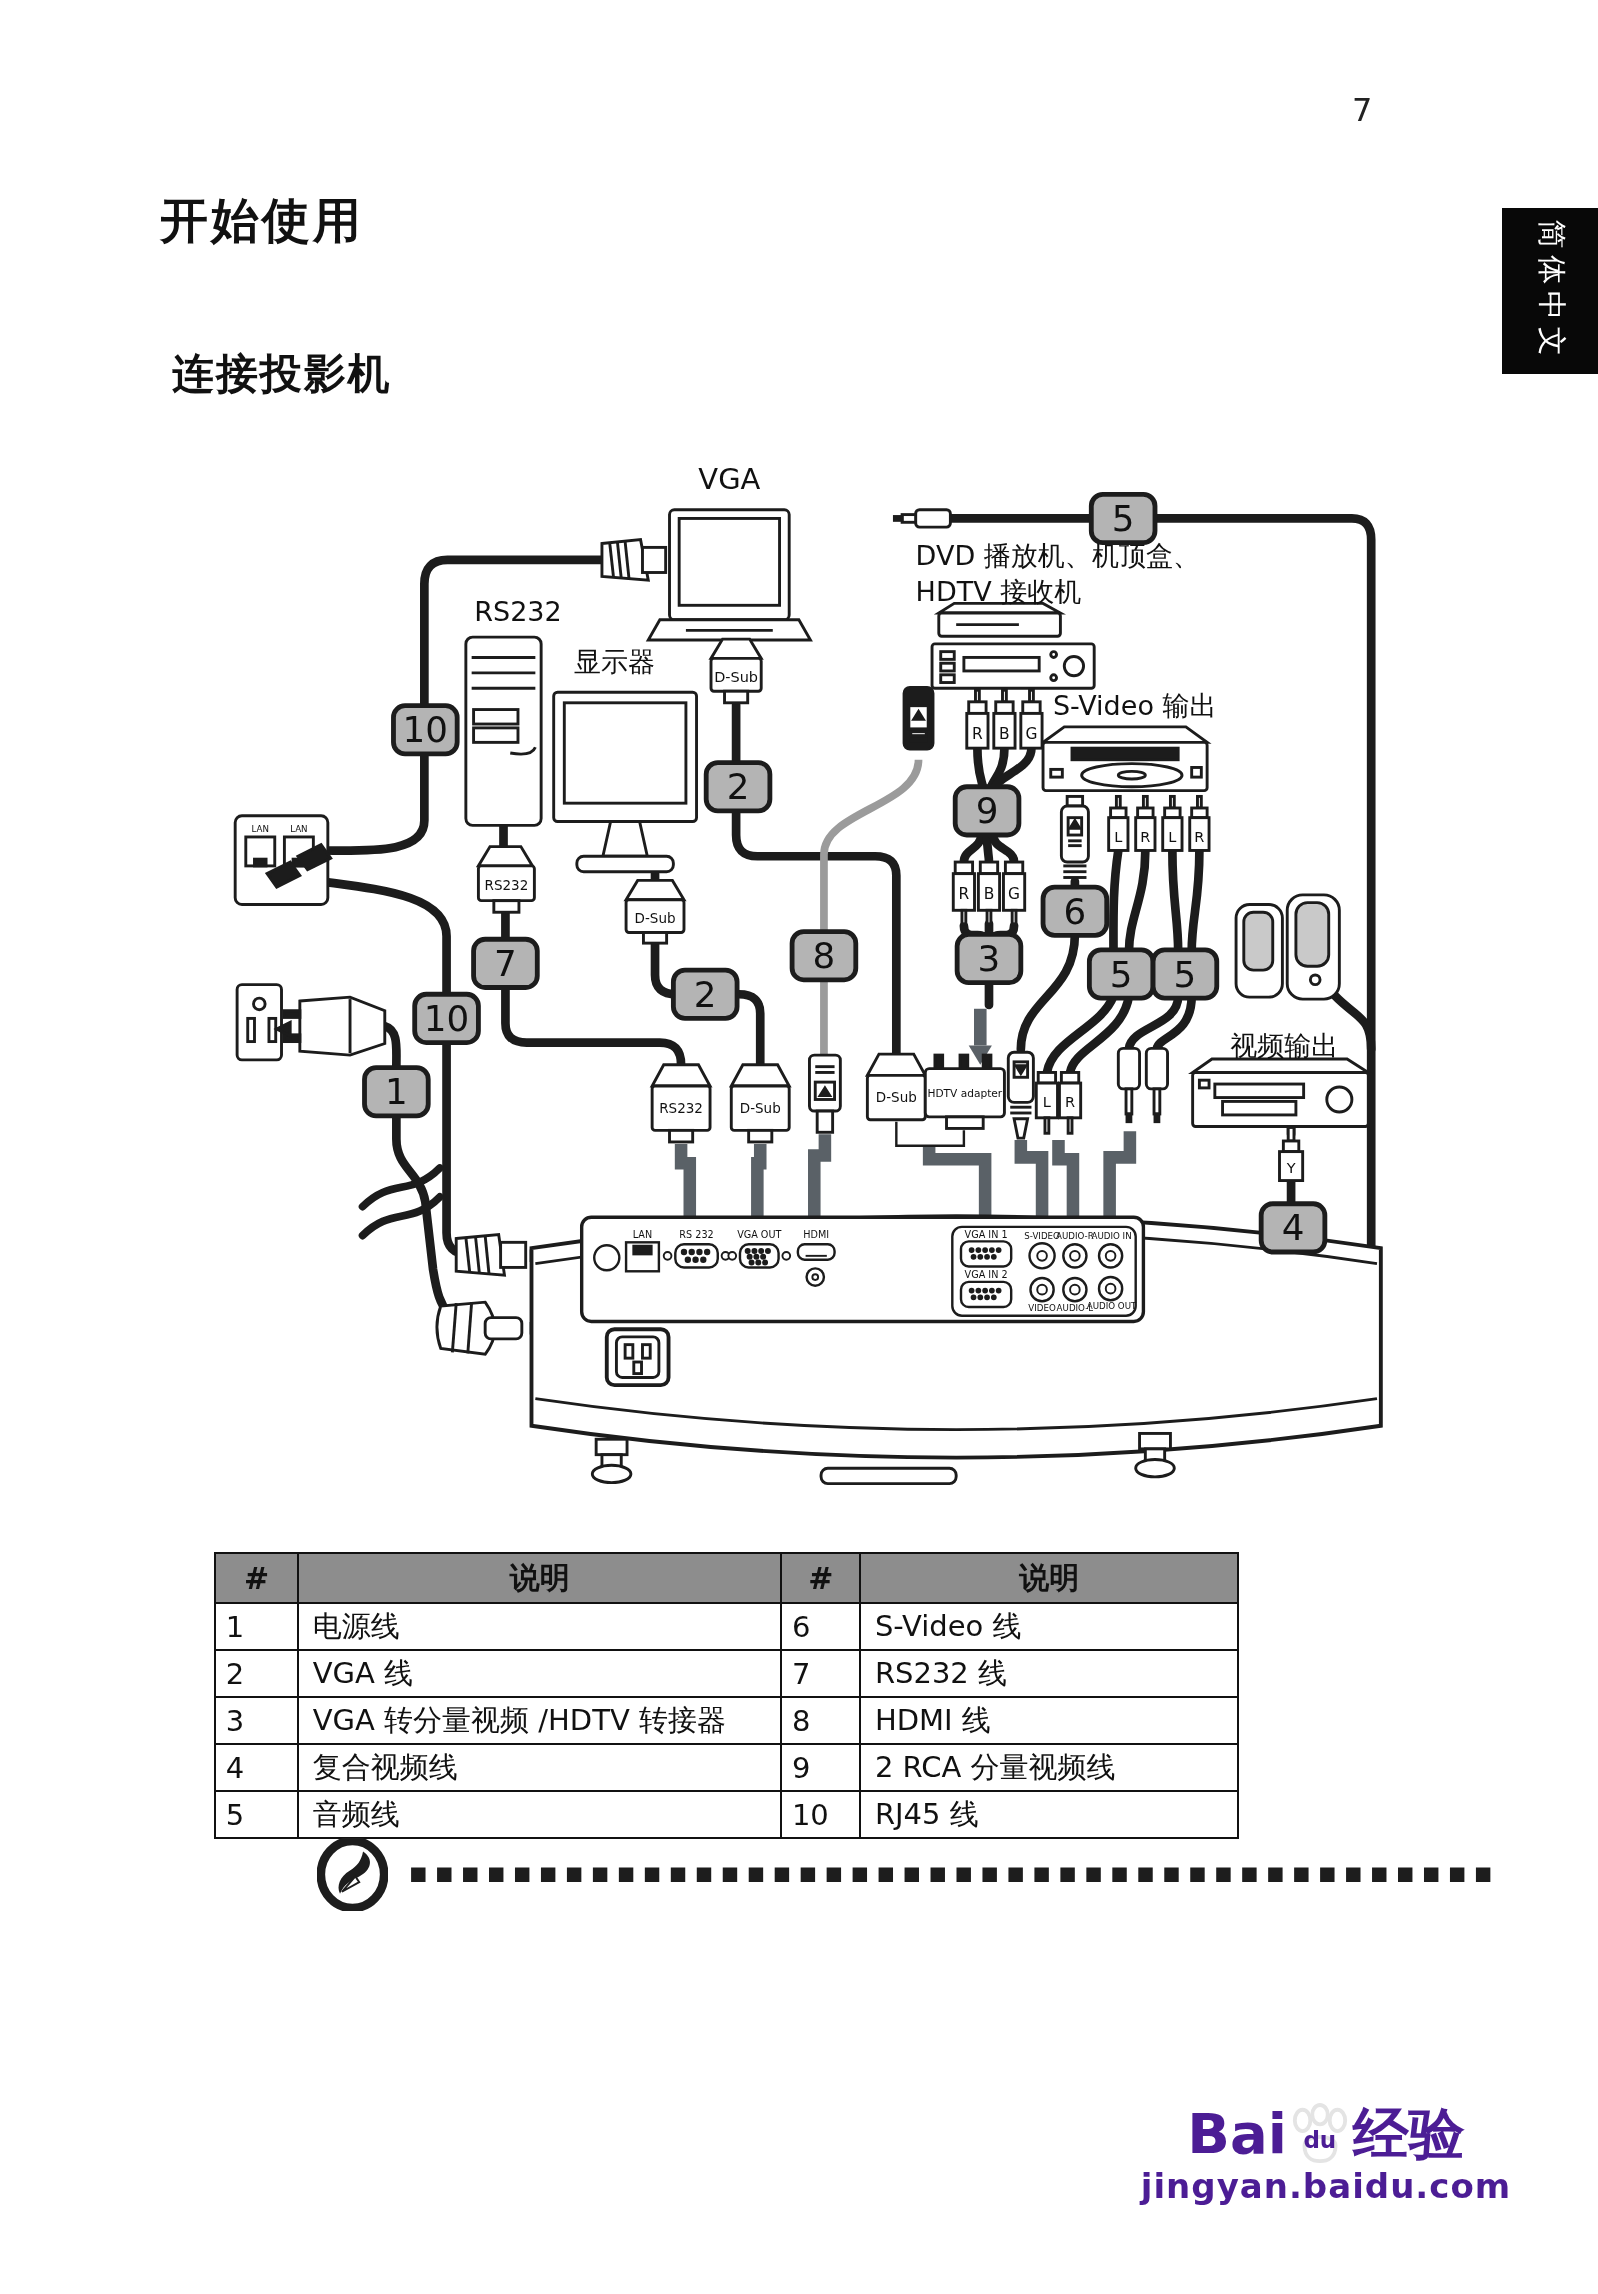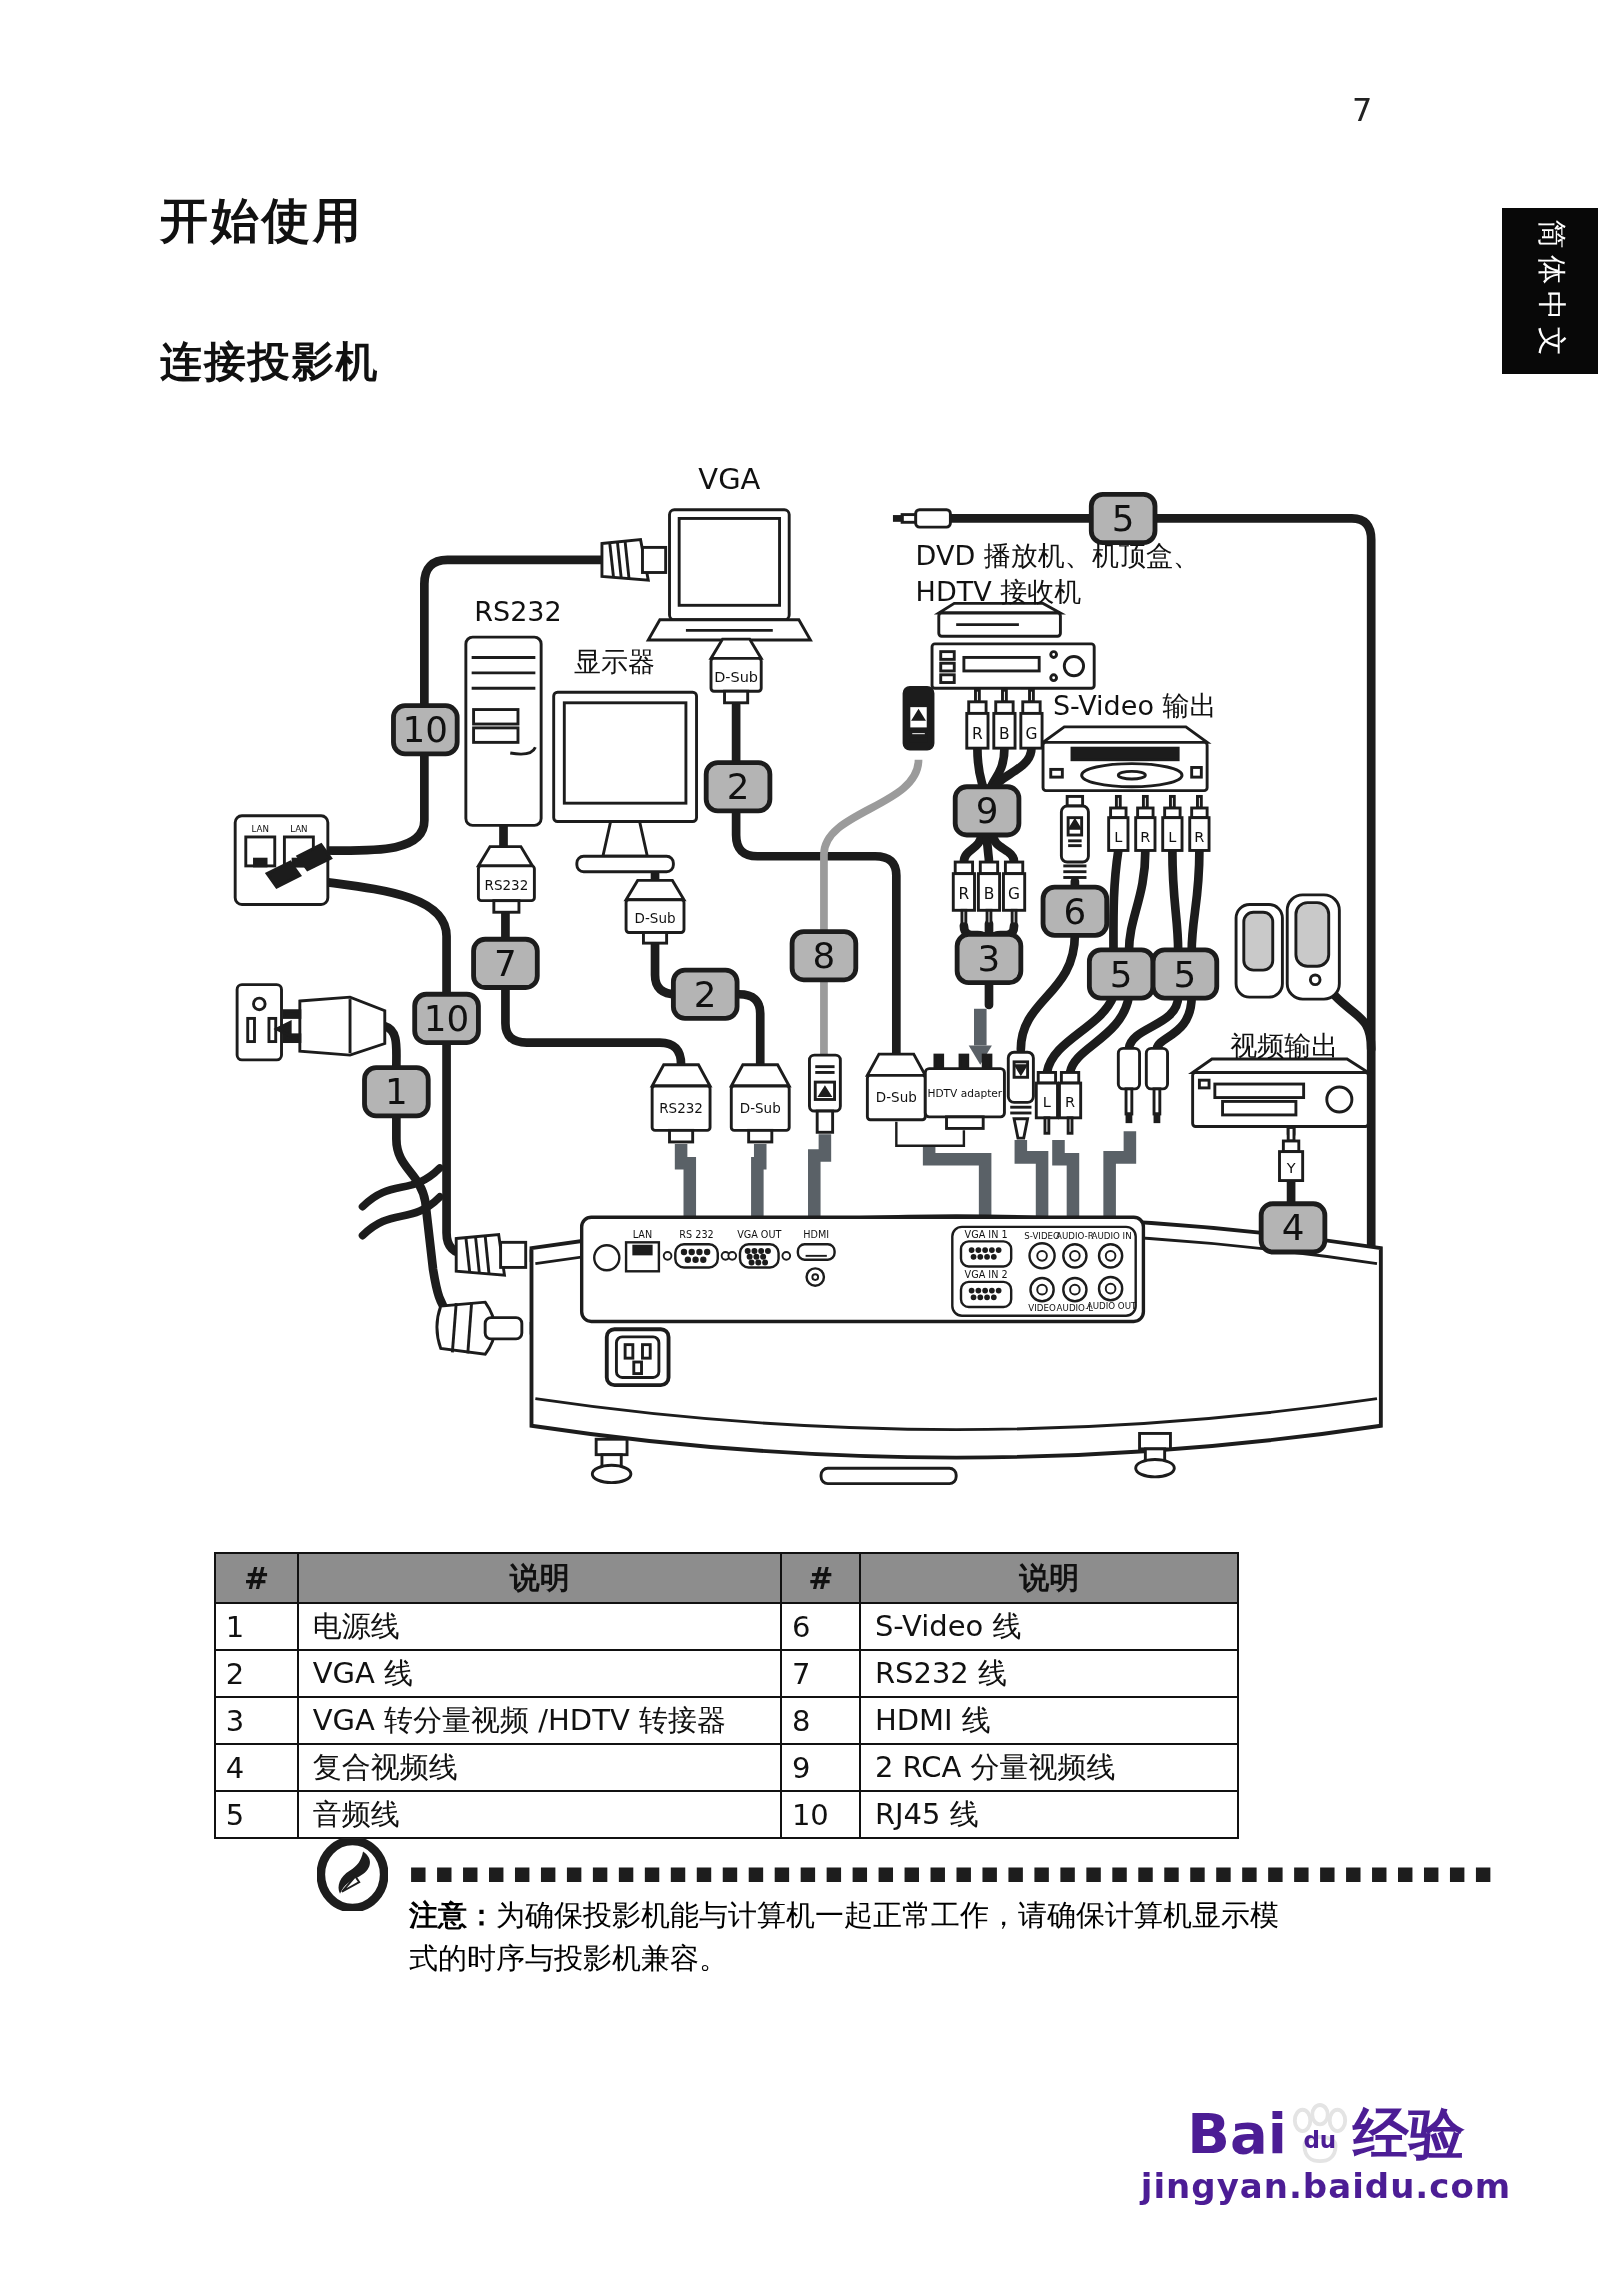--- a/index.html
+++ b/index.html
@@ -37,21 +37,21 @@
 
 <div class="page">
 
   <div class="abs page-number">7</div>
 
   <div class="abs lang-tab">
     <span>简体中文</span>
   </div>
 
   <h1 class="abs title" style="margin:0">开始使用</h1>
-  <h2 class="abs subtitle" style="margin:0">连接投影机</h2>
+  <h2 class="abs subtitle" style="margin:12px">连接投影机</h2>
 
   <div class="abs diagram-wrap">
   <svg width="1410" height="1081" viewBox="0 0 1460 1120">
 
     <g stroke="#1c1c1c" stroke-width="9" fill="none" stroke-linecap="round">
 
       <path d="M 182 446 C 230 446 289 450 289 415 L 289 170 Q 289 145 313 145 L 473 145"></path>
 
       <path d="M 182 478 C 240 486 312 492 312 535 L 312 842 Q 312 864 334 864"></path>
 
@@ -644,23 +644,20 @@
   <div class="abs note-icon">
     <svg width="71" height="73" viewBox="0 0 74 76">
       <ellipse cx="37" cy="38" rx="33" ry="35" fill="none" stroke="#1d1d1d" stroke-width="9"></ellipse>
       <path d="M 48 14 C 60 22 56 34 44 40 C 36 44 28 48 24 58 C 20 50 24 40 34 34 C 42 29 46 24 48 14 Z" fill="#1d1d1d"></path>
       <path d="M 26 56 L 40 40 L 44 46 Z" fill="#ffffff" stroke="#1d1d1d" stroke-width="2"></path>
     </svg>
   </div>
   <svg class="abs dash-line" viewBox="0 0 1134 16" width="1095" height="15.4">
     <line x1="0" y1="8" x2="1134" y2="8" stroke="#1d1d1d" stroke-width="15" stroke-dasharray="15 12"></line>
   </svg>
-  <p class="abs note-text" style="margin:0">
-    <b>注意：</b><span>为确保投影机能与计算机一起正常工作，请确保计算机显示模式的时序与投影机兼容。</span>
-  </p>
 
   <div class="abs watermark">
     <div class="wm-row">
       <span>Bai</span>
       <span style="position:relative;display:inline-block;width:62px;height:62px;">
         <svg width="62" height="62" viewBox="0 0 64 64">
           <ellipse cx="14" cy="18" rx="8" ry="11" fill="none" stroke="#e4e4e4" stroke-width="4"></ellipse>
           <ellipse cx="32" cy="12" rx="8" ry="10" fill="none" stroke="#e4e4e4" stroke-width="4"></ellipse>
           <ellipse cx="50" cy="18" rx="8" ry="11" fill="none" stroke="#e4e4e4" stroke-width="4"></ellipse>
           <path d="M 16 44 C 16 32 48 32 48 44 C 48 56 40 60 32 60 C 24 60 16 56 16 44 Z" fill="none" stroke="#e4e4e4" stroke-width="4"></path>

